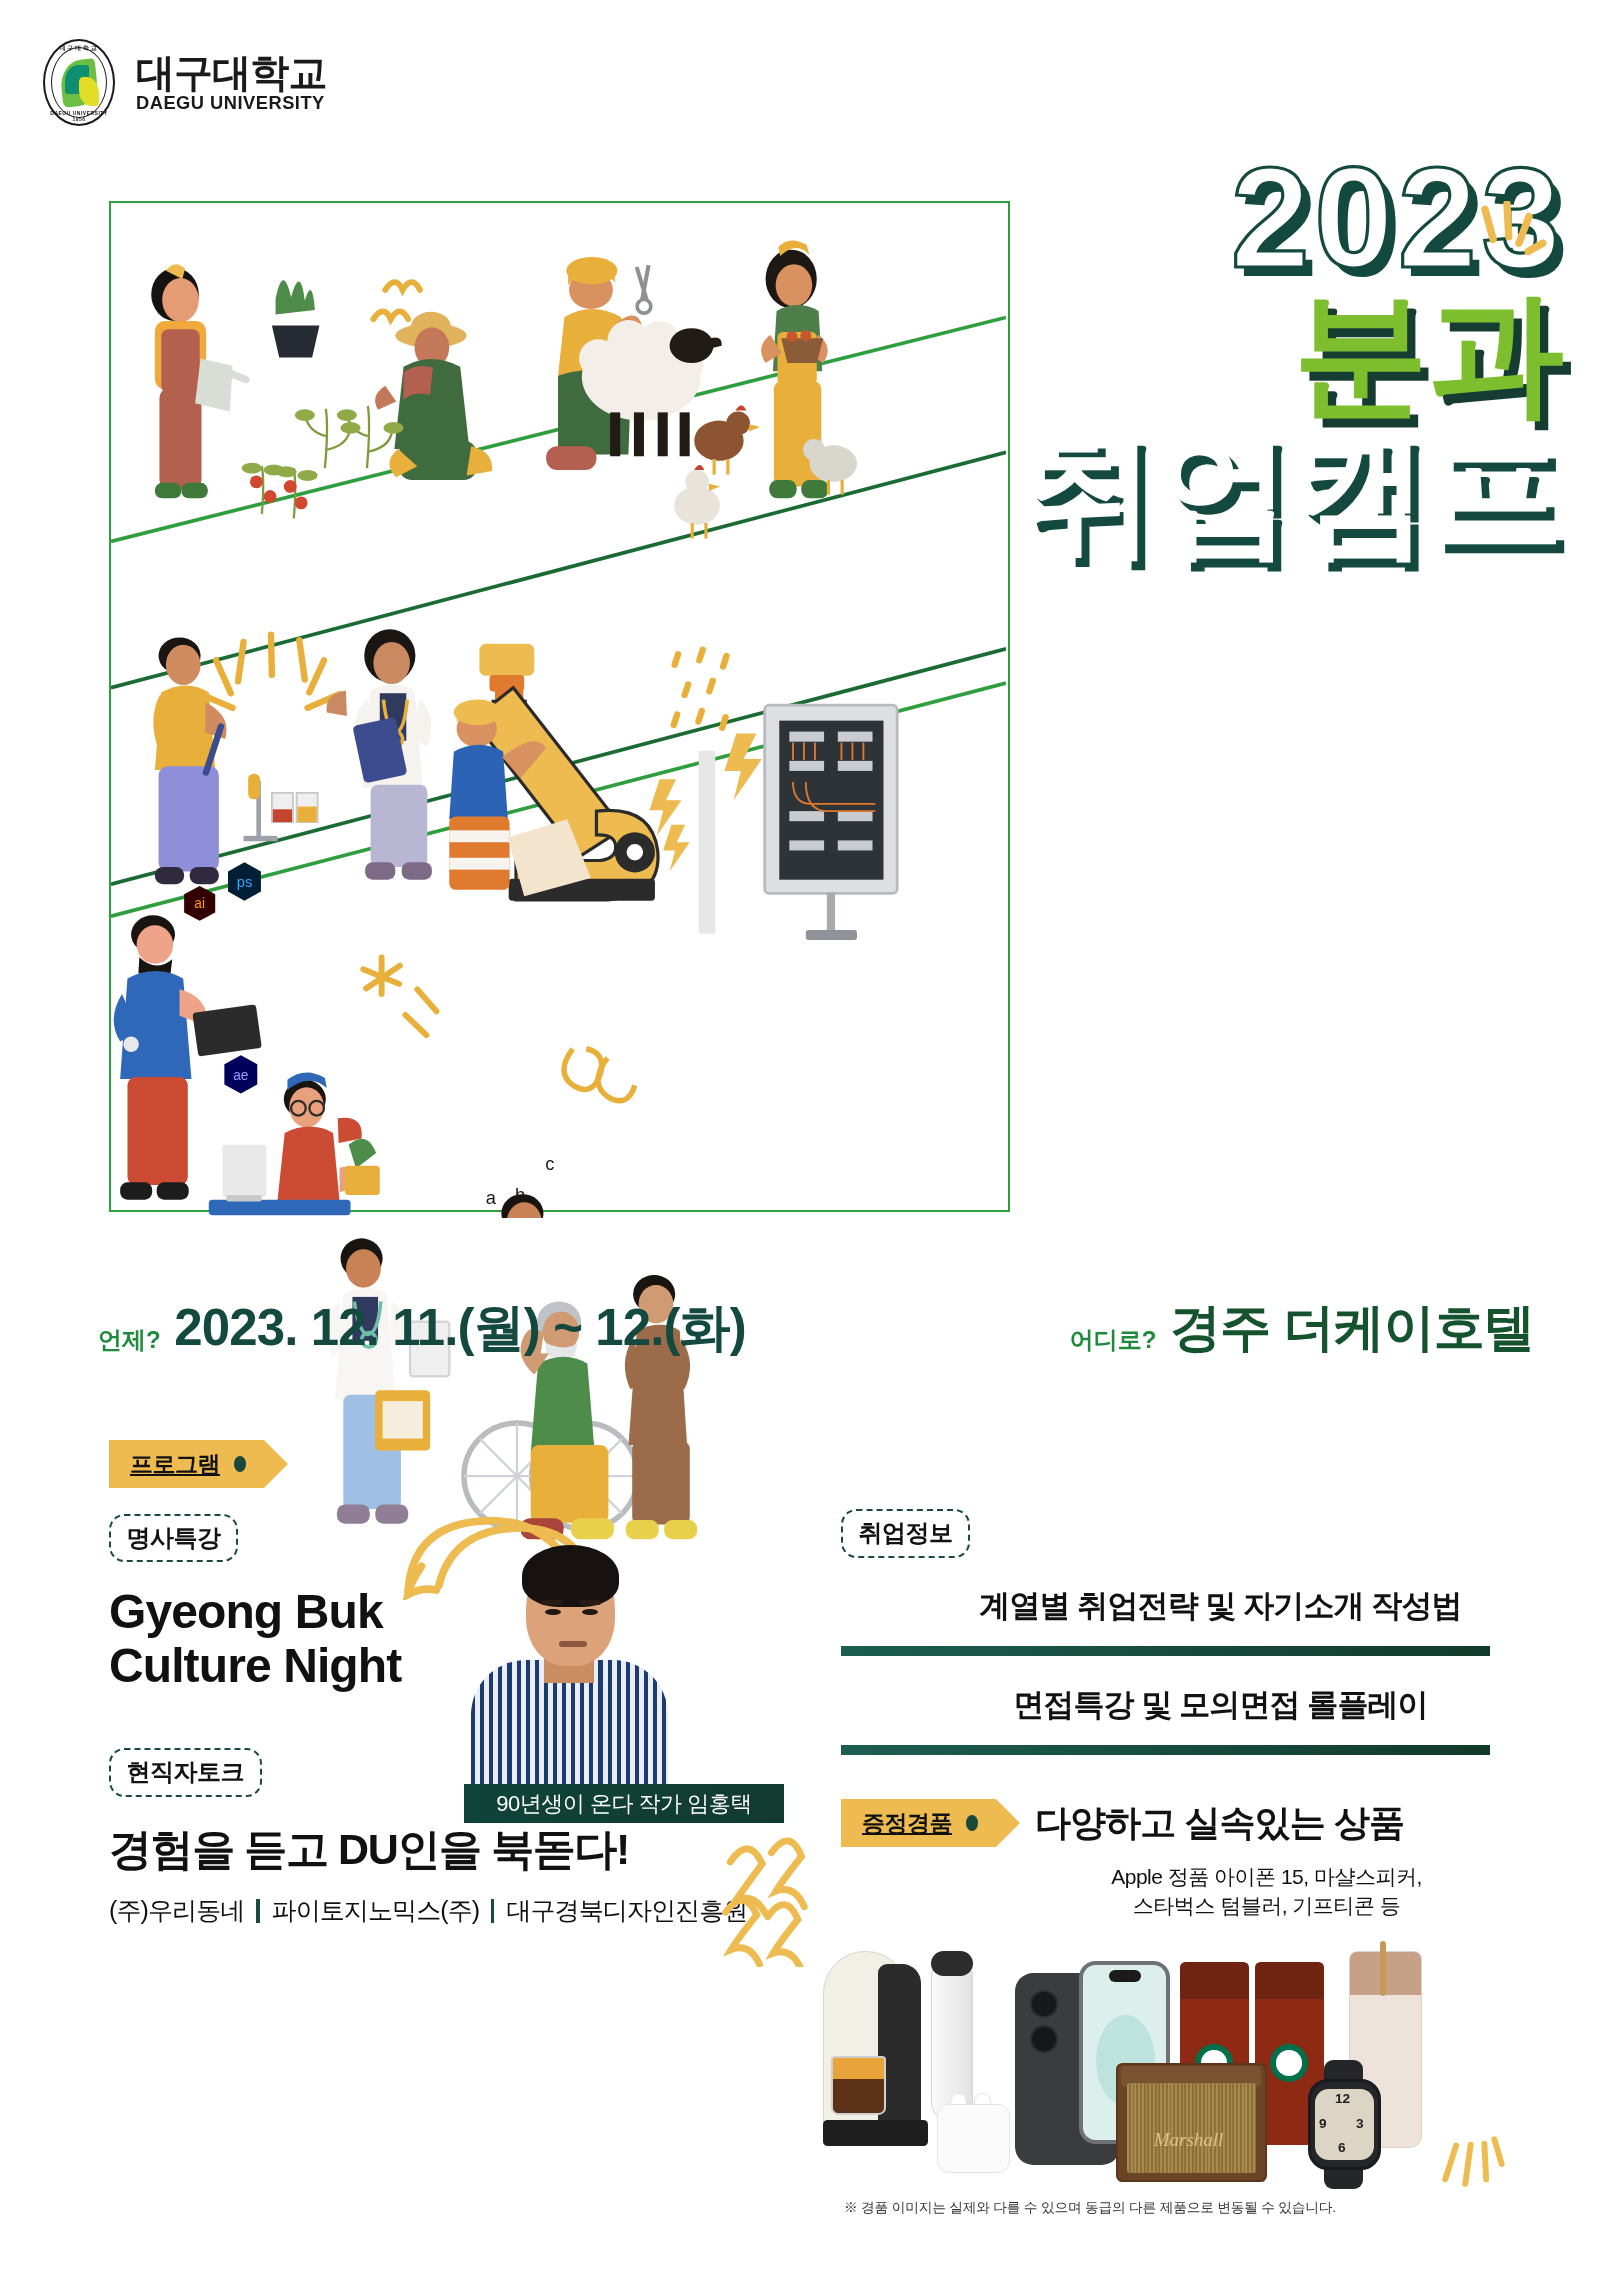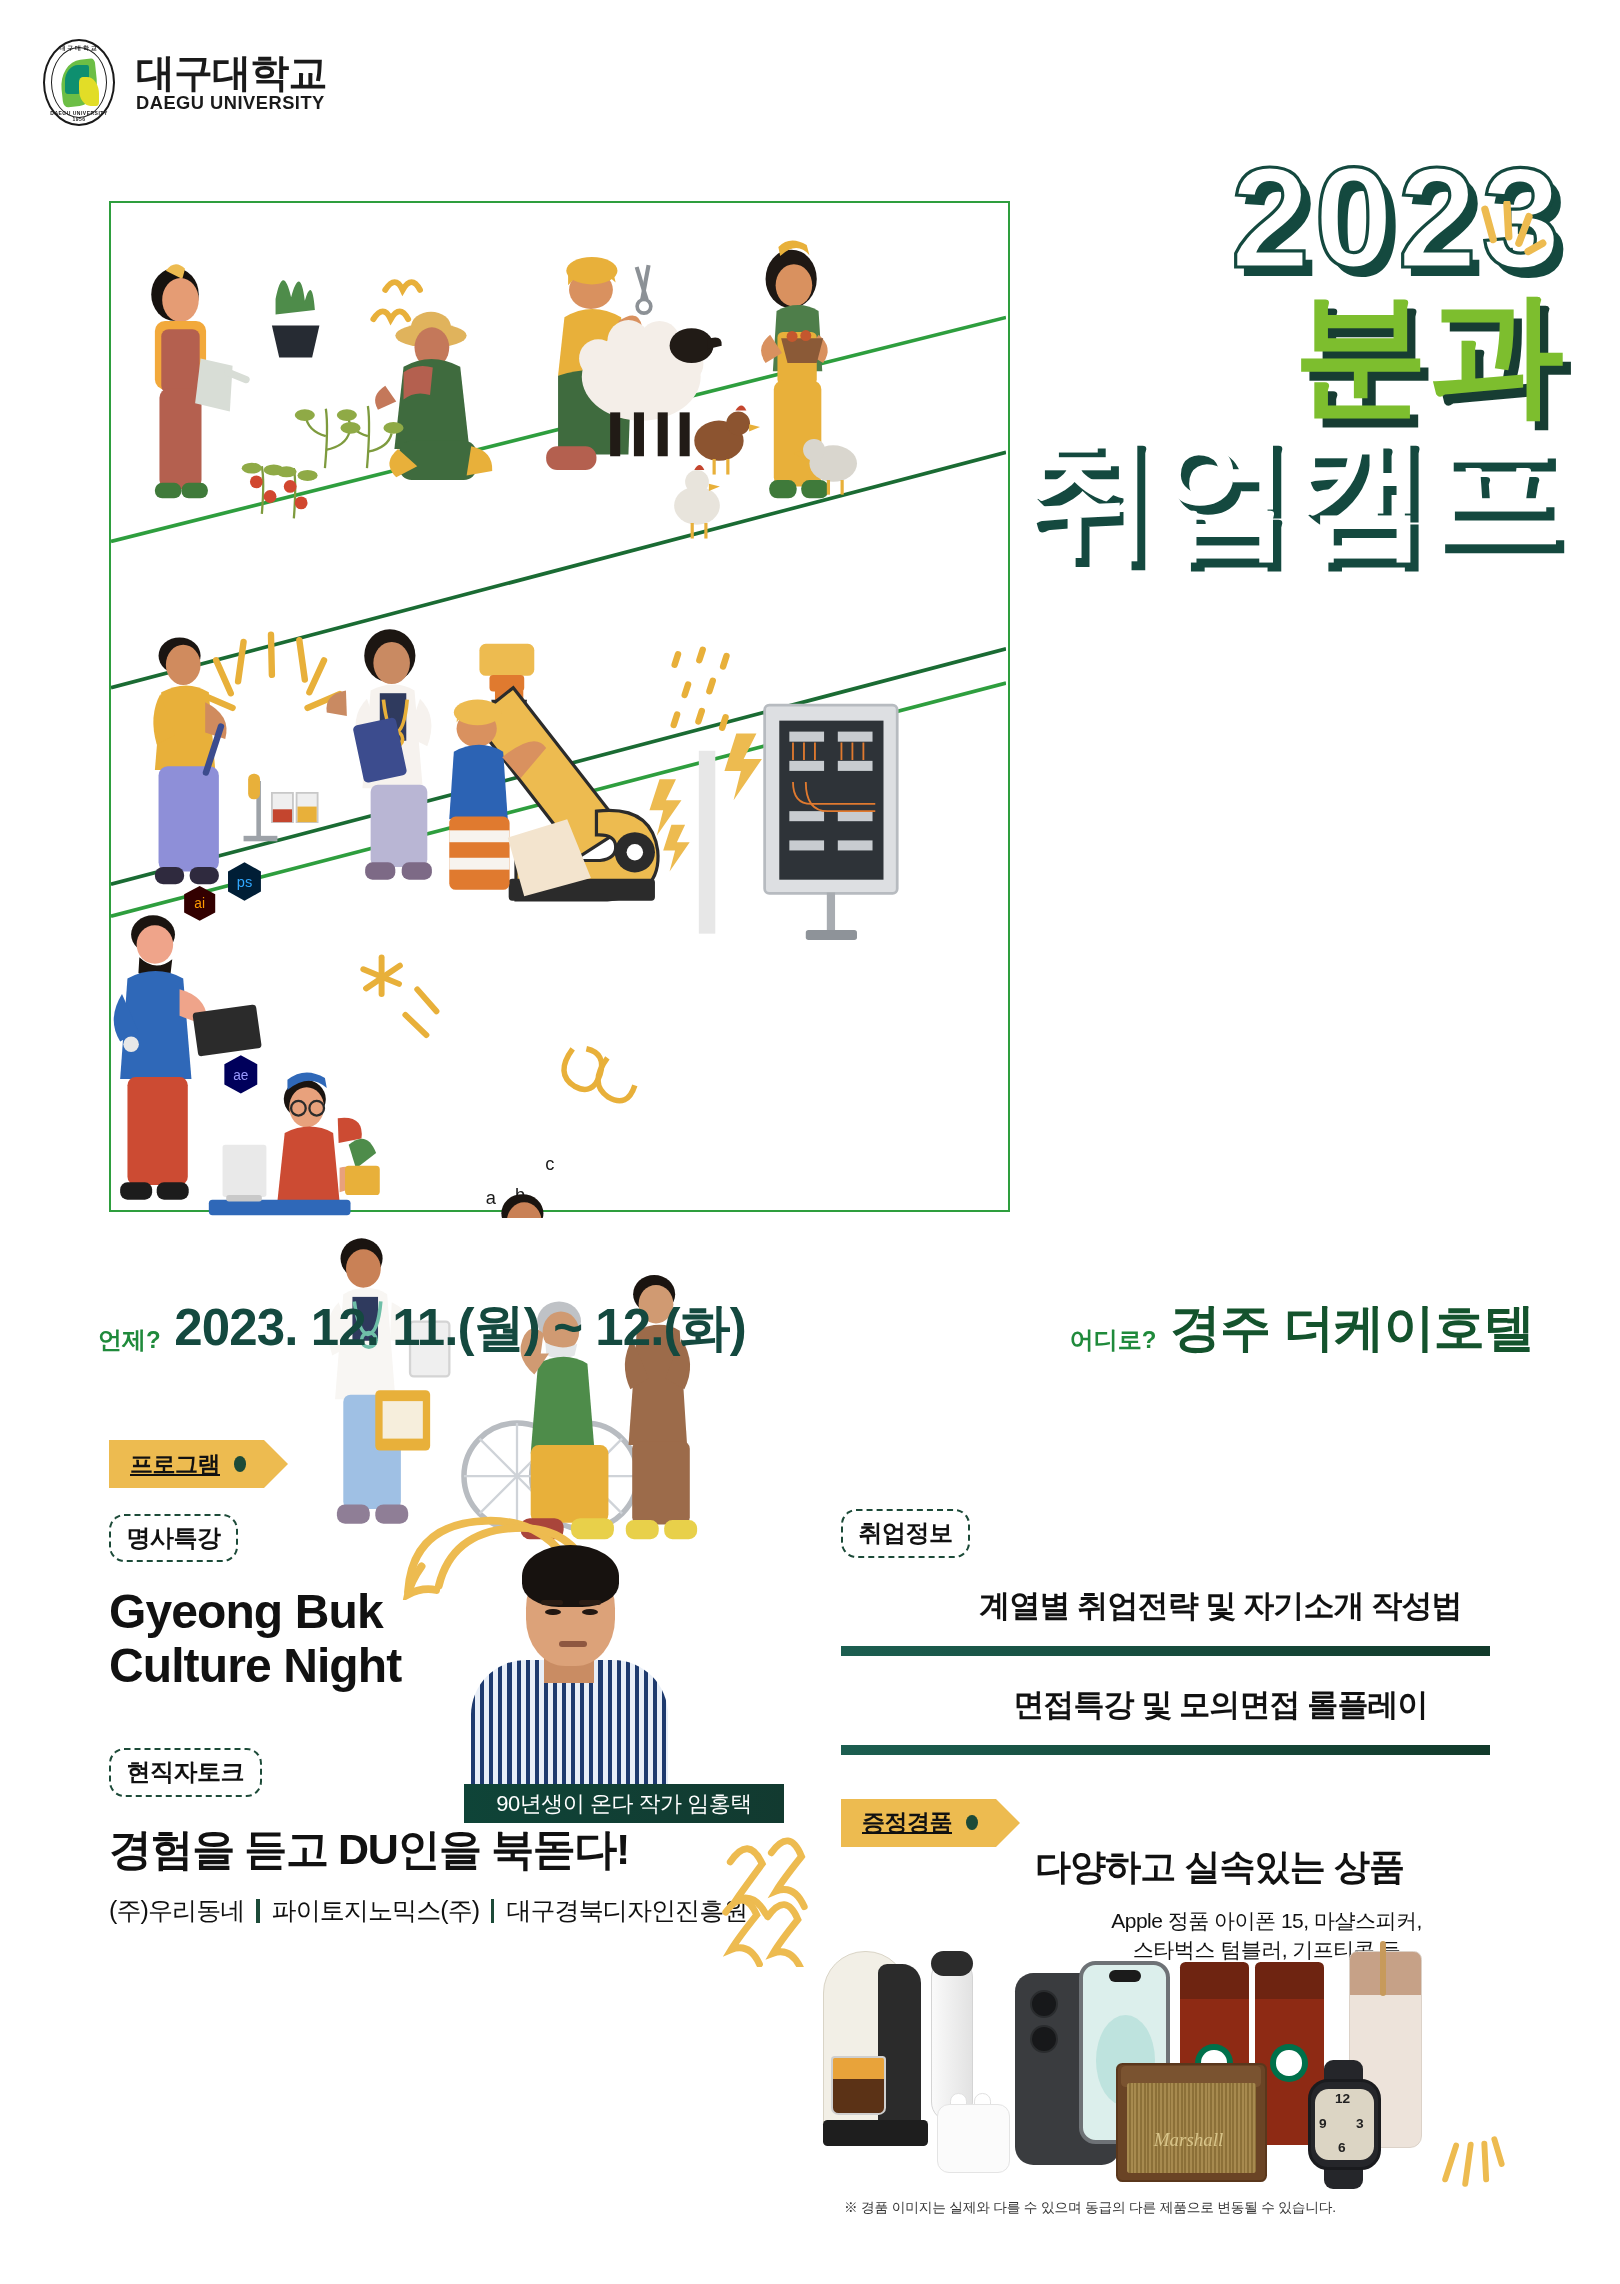--- a/index.html
+++ b/index.html
@@ -126,22 +126,22 @@
     display:flex; align-items:center; gap:12px; white-space:nowrap;
   }
   .comp-sep { display:inline-block; width:3.2px; height:24px; background:#1C4A38; }
   .squig { position:absolute; right:-27.4px; top:9.1px; width:137px; height:137px; }
 
   
   .col-right { position:absolute; left:841px; top:1509px; width:759px; }
   .ri-item { font-size:31px; font-weight:bold; color:#111; letter-spacing:-0.9px; margin-top:27.4px;text-align:center; }
   .grad-bar { height:10px; width:649px; background:linear-gradient(90deg,#1C5E50,#123A2B); margin-top:19px; }
 
-  .prize-head { display:flex; gap:39px; margin-top:44px; }
-  .prize-title { font-size:36px; font-weight:bold; color:#111; letter-spacing:-0.9px;margin-top:44px; }
+  .prize-head { display:flex; align-items:center; gap:39px; margin-top:44px; }
+  .prize-title { font-size:36px; font-weight:bold; color:#111; letter-spacing:-0.9px; }
   .prize-sub {
     font-size:21px; color:#111; letter-spacing:-0.5px; line-height:1.38;
     text-align:center; margin-top:15.5px; margin-left:174px; width:503px;
   }
   .prize-note {
     position:absolute; left:844px; top:2199px; font-size:13.7px; color:#333; letter-spacing:-0.2px;
   }
 
   
   .prizes { position:absolute; left:823px; top:1946px; width:677px; height:256px; }

